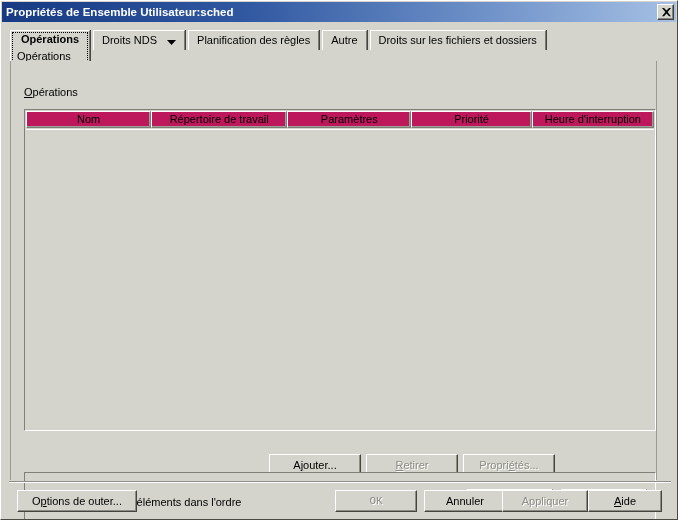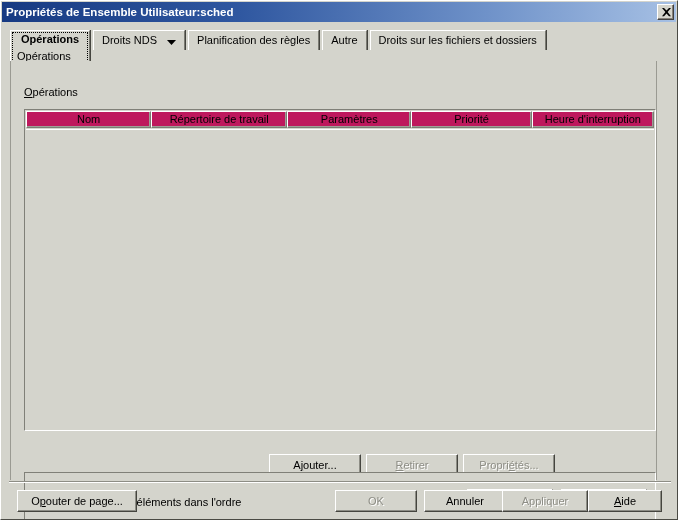--- a/index.html
+++ b/index.html
@@ -312,21 +312,21 @@
     width: 674px;
     height: 35px;
   }
   .bottom-bar .btn {
     position: absolute;
     top: 6px;
     height: 22px;
     line-height: 20px;
   }
   #btn-options { left: 15px; width: 120px; }
-  #btn-ok      { left: 333px; width: 82px; }
+  #btn-ok      { left: 333px; width: 82px; font-family: Liberation Mono, monospace; }
   #btn-annuler { left: 422px; width: 82px; }
   #btn-appliquer { left: 500px; width: 86px; }
   #btn-aide    { left: 586px; width: 74px; }
 </style>
 </head>
 <body>
 
 <div class="dialog">
 
   <div class="titlebar">
@@ -406,21 +406,21 @@
       <div class="btn disabled" style="left:442px"><span>Vers le ha</span><span class="mnem">u</span><span>t</span></div>
 
       <div class="btn disabled" style="left:536px"><span>Vers le </span><span class="mnem">b</span><span>as</span></div>
     </div>
 
   </div>
 
   <div class="bottom-sep"></div>
 
   <div class="bottom-bar">
-    <div class="btn" id="btn-options"><span>O</span><span class="mnem">p</span><span>outer de page...</span></div>
+    <div class="btn" id="btn-options"><span>O</span><span class="mnem">p</span><span>tions de outer...</span></div>
 
     <div class="btn disabled" id="btn-ok">OK</div>
     <div class="btn" id="btn-annuler">Annuler</div>
     <div class="btn disabled" id="btn-appliquer">Appliquer</div>
 
     <div class="btn" id="btn-aide"><span class="mnem">A</span><span>ide</span></div>
   </div>
 
 </div>
 

